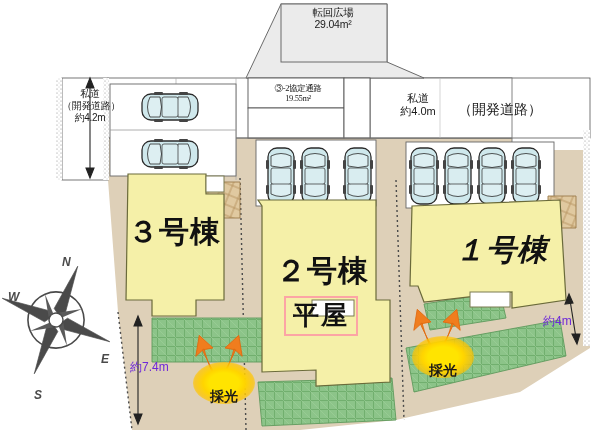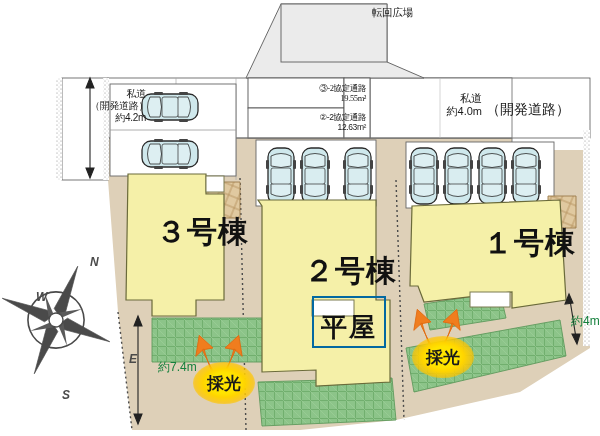--- a/index.html
+++ b/index.html
@@ -19,23 +19,22 @@
   }
   #plan svg {
     position: absolute;
     left: 0;
     top: 0;
   }
   .ovl {
     position: absolute;
     color: #1a1a1a;
     line-height: 1.18;
-    text-align: right;
+    text-align: center;
     white-space: nowrap;
-    margin-left: 28px;
   }
 
   
   .callout-turn {
     left: 281px; top: 6px;
     width: 104px;
     font-size: 10.5px;
     letter-spacing: -0.2px;
   }
   .callout-turn .ln { display: block; }
@@ -77,36 +76,36 @@
   .lbl-path2 .ln { display: block; }
 
   
   .bldg {
     font-weight: bold;
     color: #111111;
     letter-spacing: 1px;
   }
   .bldg-3 { left: 128px; top: 214px; font-size: 30px; }
   .bldg-2 { left: 276px; top: 253px; font-size: 30px; }
-  .bldg-1 { left: 455px; top: 225px; font-size: 30px; }
+  .bldg-1 { left: 455px; top: 232px; font-size: 30px; font-style: italic; }
 
   .hiraya {
     left: 284px; top: 296px;
     font-size: 26px;
     font-weight: bold;
     color: #111111;
-    border: 2px solid #0369a1;
-    padding: 14px 7px 3px 7px;
+    border: 2px solid #fca5a5;
+    padding: 2px 7px 3px 7px;
     letter-spacing: 2px;
   }
 
   
   .dim {
     font-size: 12px;
-    color: #15803d;
+    color: #6d28d9;
   }
   .dim-74 { left: 130px; top: 360px; }
   .dim-4m  { left: 543px; top: 314px; }
 
   
   .sun-badge {
     position: absolute;
     width: 78px; height: 62px;
   }
   .sun-badge .glow {
@@ -114,24 +113,24 @@
     left: 8px; top: 18px;
     width: 62px; height: 42px;
     border-radius: 50%;
     background: radial-gradient(ellipse at 50% 50%,
                  #ffe400 0%, #ffe400 34%,
                  #ffd400 48%, rgba(255,196,0,0.75) 66%,
                  rgba(255,214,0,0.32) 82%, rgba(255,230,80,0.0) 100%);
   }
   .sun-badge .sun-text {
     position: absolute;
-    left: 0; top: 28px;
+    left: 0; top: 44px;
     width: 78px;
     text-align: center;
-    font-size: 17px;
+    font-size: 14px;
     font-weight: bold;
     color: #1a1a1a;
   }
   .sun-1 { left: 185px; top: 344px; }
   .sun-2 { left: 404px; top: 318px; }
 
   
   .compass-lbl {
     font-size: 12px;
     font-style: italic;
@@ -347,44 +346,41 @@
         <polygon points="-20,-20 -5,-5 -8,0"></polygon>
       </g>
       <g fill="#ffffff" stroke="#4a4a4a" stroke-width="1.4">
         <circle cx="0" cy="0" r="7"></circle>
       </g>
     </g>
   </svg>
 
   <div class="ovl callout-turn">
     <span class="ln">転回広場</span>
+    <span class="ln">29.04m²</span>
   </div>
 
   <div class="ovl lbl-road-left">
     <span class="ln">私道</span>
     <span class="ln">（開発道路）</span>
     <span class="ln">約4.2m</span>
   </div>
 
   <div class="ovl lbl-road-right">
     <span class="ln">私道</span>
     <span class="ln">約4.0m</span>
   </div>
 
   <div class="ovl lbl-dev-road">（開発道路）</div>
 
   <div class="ovl lbl-path3">
     <span class="ln">③-2協定通路</span>
     <span class="ln">19.55m²</span>
   </div>
 
-  <div class="ovl lbl-path2">
-    <span class="ln">②-2協定通路</span>
-    <span class="ln">12.63m²</span>
-  </div>
 
   <div class="ovl bldg bldg-3">３号棟</div>
 
   <div class="ovl bldg bldg-2">２号棟</div>
 
   <div class="ovl hiraya">平屋</div>
 
   <div class="ovl bldg bldg-1">１号棟</div>
 
   <div class="ovl dim dim-74">約7.4m</div>

